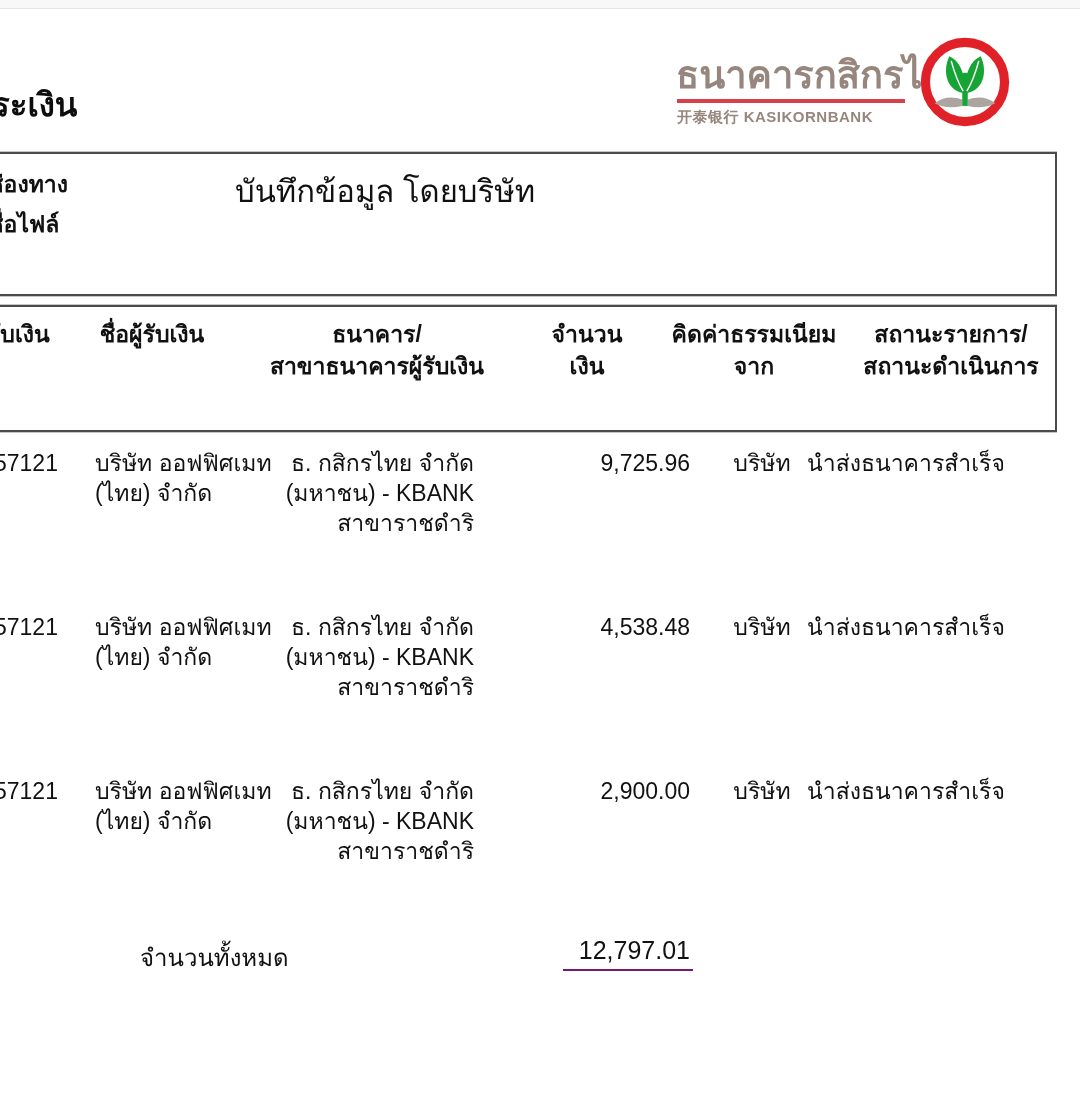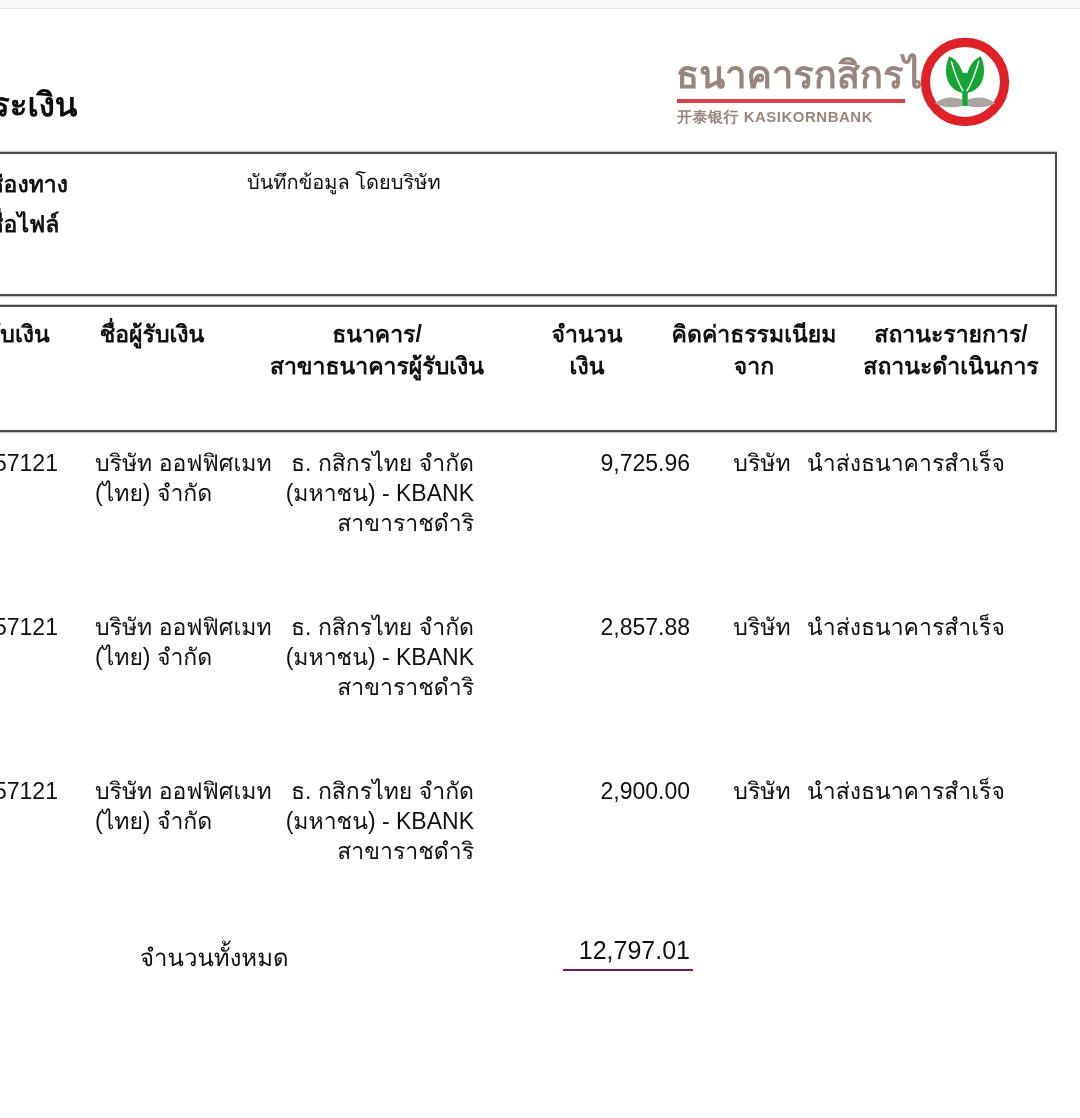--- a/index.html
+++ b/index.html
@@ -38,21 +38,21 @@
   }
   .logo-mark { position: absolute; left: 919px; top: 36px; width: 92px; height: 92px; }
   
   .info-box {
     position: absolute; left: -14px; top: 152px; width: 1067px; height: 140px;
     border: 2px solid #4b4b4b;
     box-shadow: 0 -1px 0 #c6c6c6, 0 1px 0 #c6c6c6;
     background: #ffffff;
   }
   .info-label { position: absolute; font-size: 23px; font-weight: bold; white-space: nowrap; }
-  .info-value { position: absolute; font-size: 20px; white-space: nowrap; margin-left: 12px; }
+  .info-value { position: absolute; font-size: 31px; white-space: nowrap; }
   .lbl-channel { left: -12px; top: 166px; }
   .val-channel { left: 235px; top: 166px; }
   .lbl-file    { left: -12px; top: 206px; }
   .val-file    { left: 235px; top: 206px; }
   
   .header-box {
     position: absolute; left: -14px; top: 305px; width: 1067px; height: 123px;
     border: 2px solid #4b4b4b;
     box-shadow: 0 -1px 0 #c6c6c6, 0 1px 0 #c6c6c6;
     background: #ffffff;
@@ -145,21 +145,21 @@
     <div class="cell c-bank" style="top:448px">ธ. กสิกรไทย จำกัด (มหาชน) - KBANK สาขาราชดำริ</div>
     <div class="cell c-amount" style="top:448px">9,725.96</div>
     <div class="cell c-fee" style="top:448px">บริษัท</div>
     <div class="cell c-status" style="top:448px">นำส่งธนาคารสำเร็จ</div>
   </div>
 
   <div>
     <div class="cell c-account" style="top:612px">57121</div>
     <div class="cell c-name" style="top:612px">บริษัท ออฟฟิศเมท (ไทย) จำกัด</div>
     <div class="cell c-bank" style="top:612px">ธ. กสิกรไทย จำกัด (มหาชน) - KBANK สาขาราชดำริ</div>
-    <div class="cell c-amount" style="top:612px">2,857.88</div>
+    <div class="cell c-amount" style="top:612px">4,538.48</div>
     <div class="cell c-fee" style="top:612px">บริษัท</div>
     <div class="cell c-status" style="top:612px">นำส่งธนาคารสำเร็จ</div>
   </div>
 
   <div>
     <div class="cell c-account" style="top:776px">57121</div>
     <div class="cell c-name" style="top:776px">บริษัท ออฟฟิศเมท (ไทย) จำกัด</div>
     <div class="cell c-bank" style="top:776px">ธ. กสิกรไทย จำกัด (มหาชน) - KBANK สาขาราชดำริ</div>
     <div class="cell c-amount" style="top:776px">2,900.00</div>
     <div class="cell c-fee" style="top:776px">บริษัท</div>

